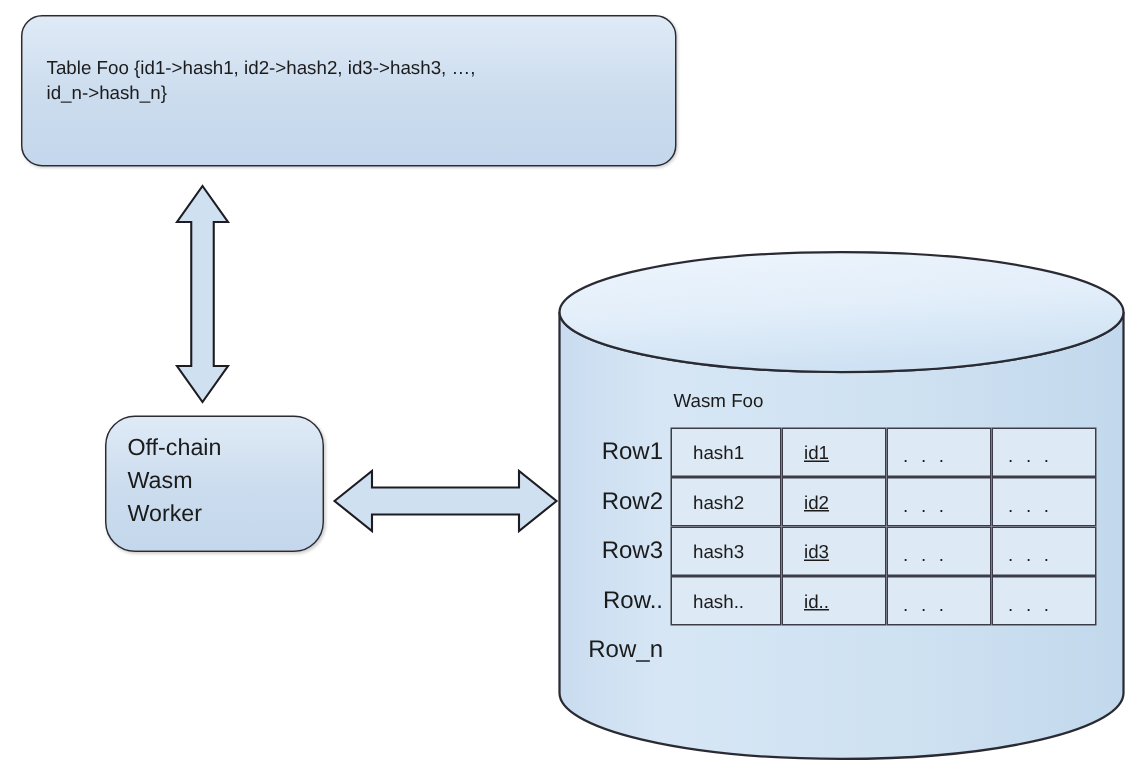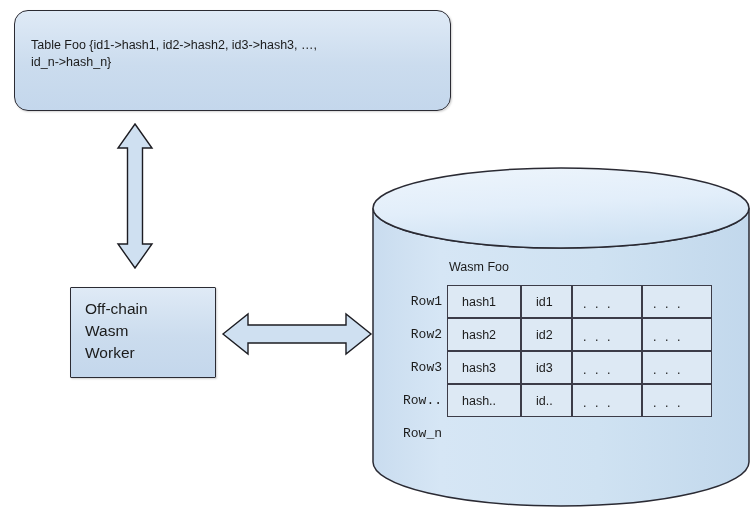--- a/index.html
+++ b/index.html
@@ -36,25 +36,25 @@
   }
   #onchain-box .line {
     font-size: 12.5px;
     line-height: 17px;
     white-space: pre;
   }
   #onchain-box .gap { height: 12px; }
 
   #worker-box {
     left: 70px;
-    top: 287px;
+    top: 277px;
     width: 146px;
     height: 91px;
     padding: 10px 0 0 14px;
-    border-radius: 1px;
+    border-radius: 20px;
   }
   #worker-box .wline {
     font-size: 15.5px;
     line-height: 22px;
     white-space: pre;
   }
 
   
   .arrow-svg { position: absolute; overflow: visible; }
   .arrow-shape {
@@ -88,40 +88,39 @@
     box-sizing: border-box;
     border: 1.3px solid #3c3c48;
     background: #dde9f4;
     height: 33px;
     padding: 0 0 0 14px;
     font-size: 12.5px;
     vertical-align: middle;
     white-space: pre;
   }
   #db-table td.c0 { width: 74px; }
-  #db-table td.c1 { width: 51px; }
+  #db-table td.c1 { width: 70px; text-decoration: underline; }
   #db-table td.c2 { width: 70px; }
   #db-table td.c3 { width: 70px; }
   #db-table td.dots {
     letter-spacing: 2.5px;
     padding-left: 10px;
     color: #1b1b1b;
     vertical-align: bottom;
     padding-bottom: 6px;
   }
   .rowlabels { position: absolute; left: 386px; top: 285px; }
   .rowlabels .rl {
     height: 33px;
     display: flex;
     align-items: center;
     justify-content: flex-end;
     width: 56px;
-    font-size: 13px;
-    white-space: pre;
-    font-family: Liberation Mono, monospace;
+    font-size: 16px;
+    white-space: pre;
   }
 </style>
 </head>
 <body>
 
 <div id="canvas">
 
   <div class="rbox" id="onchain-box">
     <div class="gap"></div>
     <div class="line">Table Foo {id1-&gt;hash1, id2-&gt;hash2, id3-&gt;hash3, …,</div>

